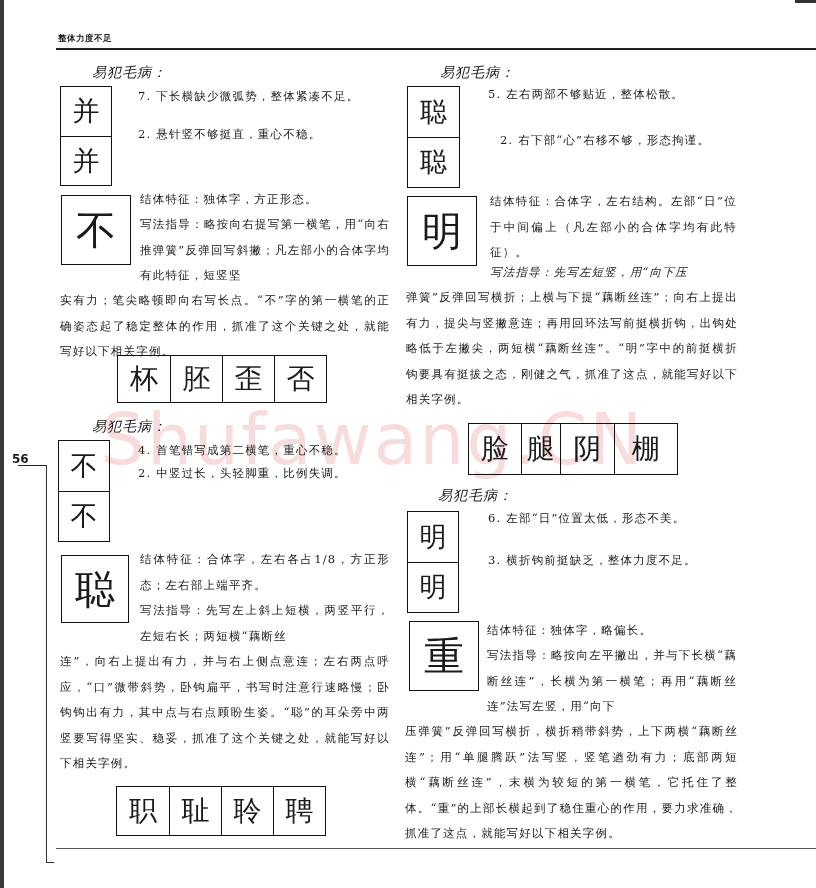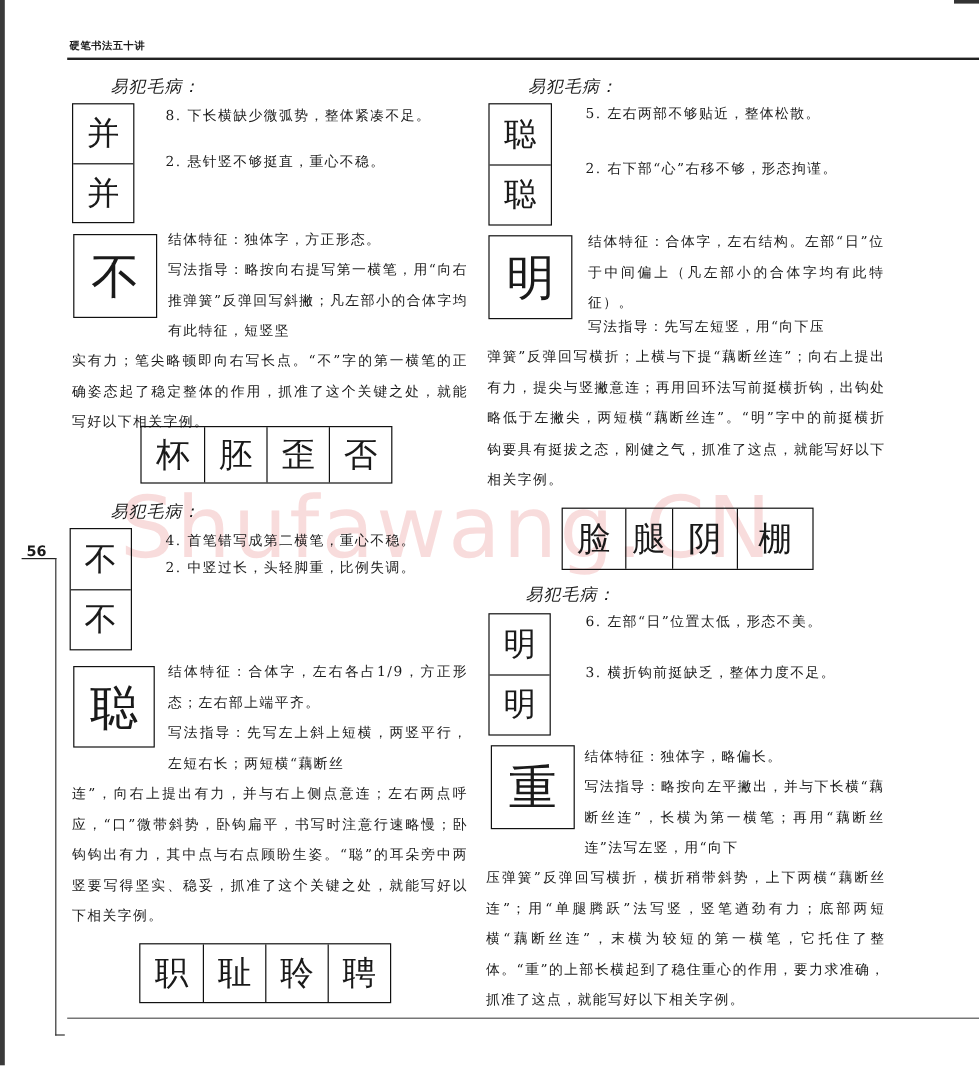--- a/index.html
+++ b/index.html
@@ -5,21 +5,21 @@
     * { box-sizing: border-box; margin: 0; padding: 0; }
     html, body { width: 816px; height: 888px; background: #ffffff; overflow: hidden; }
     body { position: relative; font-family: "DejaVu Serif", serif; color: #1a1a1a; }
 
     .page-edge { position: absolute; left: 0; top: 0; width: 4px; height: 888px; background: #3a3a3a; }
 
     .running-header { position: absolute; left: 58px; top: 33px; font-size: 8.5px; font-weight: bold; font-family: "DejaVu Sans", sans-serif; letter-spacing: 0.5px; }
     .header-rule { position: absolute; left: 56px; top: 48px; width: 760px; height: 2px; background: #222; }
     .top-right-mark { position: absolute; left: 795px; top: 0; width: 21px; height: 3px; background: #333; }
 
-    .page-num { position: absolute; left: 22px; top: 452px; font-size: 12px; font-family: "DejaVu Sans", sans-serif; font-weight: bold; }
+    .page-num { position: absolute; left: 12px; top: 452px; font-size: 12px; font-family: "DejaVu Sans", sans-serif; font-weight: bold; }
     .page-num-rule-h { position: absolute; left: 18px; top: 465px; width: 29px; height: 1px; background: #222; }
     .page-num-rule-v { position: absolute; left: 46px; top: 465px; width: 1px; height: 398px; background: #333; }
     .page-num-rule-b { position: absolute; left: 46px; top: 862px; width: 8px; height: 1px; background: #333; }
     .bottom-rule { position: absolute; left: 56px; top: 848px; width: 760px; height: 1px; background: #555; }
 
     .label { position: absolute; font-size: 14px; letter-spacing: 1px; font-style: italic; }
     .txt { position: absolute; font-size: 11.5px; line-height: 25.5px; letter-spacing: 1.2px; text-align: justify; }
 
     .box { position: absolute; border: 1.5px solid #111; background: #fff; display: flex; align-items: center; justify-content: center; font-family: "DejaVu Serif", serif; }
     .stack { position: absolute; border: 1.5px solid #111; display: flex; flex-direction: column; }
@@ -31,31 +31,31 @@
     .row .rc { display: flex; align-items: center; justify-content: center; font-size: 28px; border-left: 1.5px solid #111; }
     .row .rc:first-child { border-left: none; }
 
     .watermark { position: absolute; left: 100px; top: 398px; font-family: "DejaVu Sans", sans-serif; font-size: 71px; color: rgba(225, 95, 95, 0.22); letter-spacing: 2px; white-space: nowrap; pointer-events: none; }
   </style>
 </head>
 <body>
 
 <div class="page-edge"></div>
 <div class="top-right-mark"></div>
-<div class="running-header">硬笔书法五十讲</div>
+<div class="running-header">整体力度不足</div>
 <div class="header-rule"></div>
 
 <div class="watermark">Shufawang.CN</div>
 
 <div class="label" style="left:92px; top:64px;">易犯毛病：</div>
 <div class="stack" style="left:60px; top:86px; width:52px; height:100px;">
   <div class="cell">并</div>
   <div class="cell">并</div>
 </div>
-<div class="txt" style="left:138px; top:84px; width:252px;">8. 下长横缺少微弧势，整体紧凑不足。</div>
+<div class="txt" style="left:138px; top:84px; width:252px;">7. 下长横缺少微弧势，整体紧凑不足。</div>
 <div class="txt" style="left:138px; top:122px; width:252px;">2. 悬针竖不够挺直，重心不稳。</div>
 
 <div class="box big" style="left:61px; top:195px; width:70px; height:70px;">不</div>
 <div class="txt" style="left:140px; top:187px; width:250px;">结体特征：独体字，方正形态。</div>
 <div class="txt" style="left:140px; top:212px; width:250px;">写法指导：略按向右提写第一横笔，用“向右推弹簧”反弹回写斜撇；凡左部小的合体字均有此特征，短竖坚</div>
 <div class="txt" style="left:60px; top:288px; width:330px;">实有力；笔尖略顿即向右写长点。“不”字的第一横笔的正确姿态起了稳定整体的作用，抓准了这个关键之处，就能写好以下相关字例。</div>
 
 <div class="row" style="left:117px; top:355px; width:210px; height:48px;">
   <div class="rc" style="width:52px;">杯</div>
   <div class="rc" style="width:52px;">胚</div>
@@ -65,42 +65,42 @@
 
 <div class="label" style="left:92px; top:418px;">易犯毛病：</div>
 <div class="stack" style="left:58px; top:440px; width:52px; height:102px;">
   <div class="cell">不</div>
   <div class="cell">不</div>
 </div>
 <div class="txt" style="left:138px; top:438px; width:252px;">4. 首笔错写成第二横笔，重心不稳。</div>
 <div class="txt" style="left:138px; top:461px; width:252px;">2. 中竖过长，头轻脚重，比例失调。</div>
 
 <div class="box big" style="left:61px; top:555px; width:68px; height:68px;">聪</div>
-<div class="txt" style="left:140px; top:547px; width:250px;">结体特征：合体字，左右各占1/9，方正形态；左右部上端平齐。</div>
+<div class="txt" style="left:140px; top:547px; width:250px;">结体特征：合体字，左右各占1/8，方正形态；左右部上端平齐。</div>
 <div class="txt" style="left:140px; top:598px; width:250px;">写法指导：先写左上斜上短横，两竖平行，左短右长；两短横“藕断丝</div>
 <div class="txt" style="left:60px; top:649px; width:330px;">连”，向右上提出有力，并与右上侧点意连；左右两点呼应，“口”微带斜势，卧钩扁平，书写时注意行速略慢；卧钩钩出有力，其中点与右点顾盼生姿。“聪”的耳朵旁中两竖要写得坚实、稳妥，抓准了这个关键之处，就能写好以下相关字例。</div>
 
 <div class="row" style="left:116px; top:786px; width:210px; height:50px;">
   <div class="rc" style="width:52px;">职</div>
   <div class="rc" style="width:52px;">耻</div>
   <div class="rc" style="width:52px;">聆</div>
   <div class="rc" style="width:52px;">聘</div>
 </div>
 
 <div class="label" style="left:440px; top:64px;">易犯毛病：</div>
 <div class="stack" style="left:407px; top:86px; width:53px; height:102px;">
   <div class="cell">聪</div>
   <div class="cell">聪</div>
 </div>
 <div class="txt" style="left:488px; top:82px; width:252px;">5. 左右两部不够贴近，整体松散。</div>
-<div class="txt" style="left:488px; top:128px; width:252px;">2. 右下部“心”右移不够，形态拘谨。</div>
+<div class="txt" style="left:500px; top:128px; width:252px;">2. 右下部“心”右移不够，形态拘谨。</div>
 
 <div class="box big" style="left:407px; top:196px; width:70px; height:70px;">明</div>
 <div class="txt" style="left:490px; top:189px; width:247px;">结体特征：合体字，左右结构。左部“日”位于中间偏上（凡左部小的合体字均有此特征）。</div>
-<div class="txt" style="left:490px; top:260px; width:247px;">写法指导：先写左短竖，用“向下压</div>
+<div class="txt" style="left:490px; top:260px; width:247px;font-style:italic;">写法指导：先写左短竖，用“向下压</div>
 <div class="txt" style="left:406px; top:285px; width:332px;">弹簧”反弹回写横折；上横与下提“藕断丝连”；向右上提出有力，提尖与竖撇意连；再用回环法写前挺横折钩，出钩处略低于左撇尖，两短横“藕断丝连”。“明”字中的前挺横折钩要具有挺拔之态，刚健之气，抓准了这点，就能写好以下相关字例。</div>
 
 <div class="row" style="left:468px; top:423px; width:210px; height:52px;">
   <div class="rc" style="width:52px;">脸</div>
   <div class="rc" style="width:40px;">腿</div>
   <div class="rc" style="width:54px;">阴</div>
   <div class="rc" style="width:64px;">棚</div>
 </div>
 
 <div class="label" style="left:438px; top:487px;">易犯毛病：</div>

